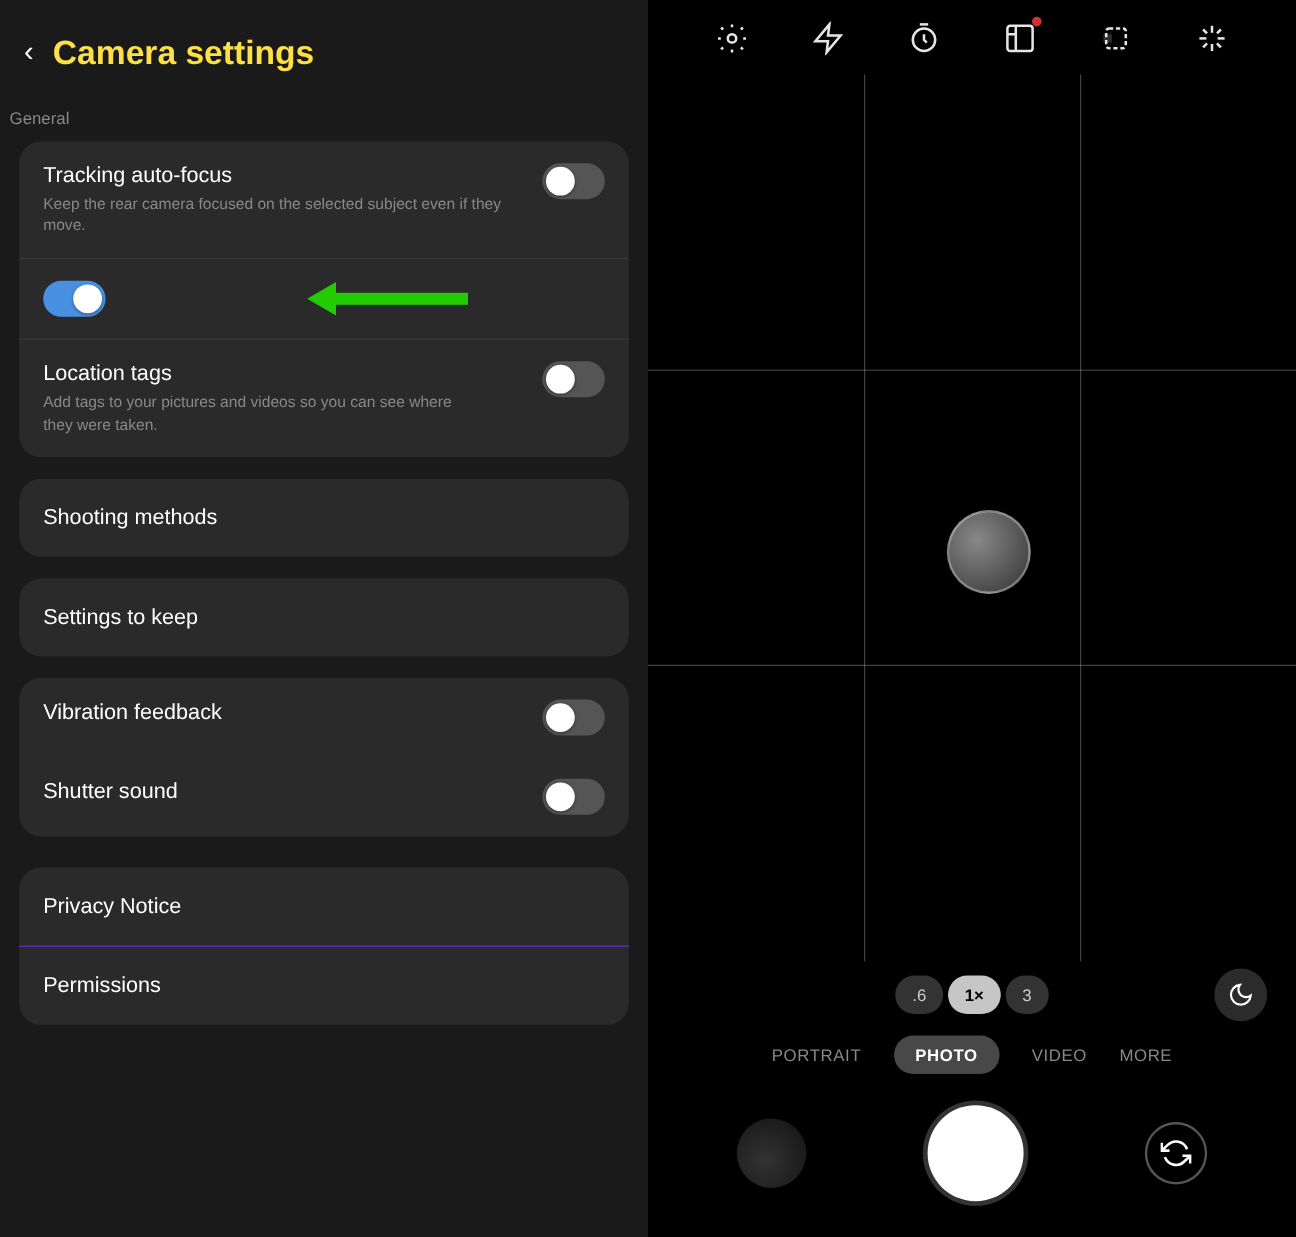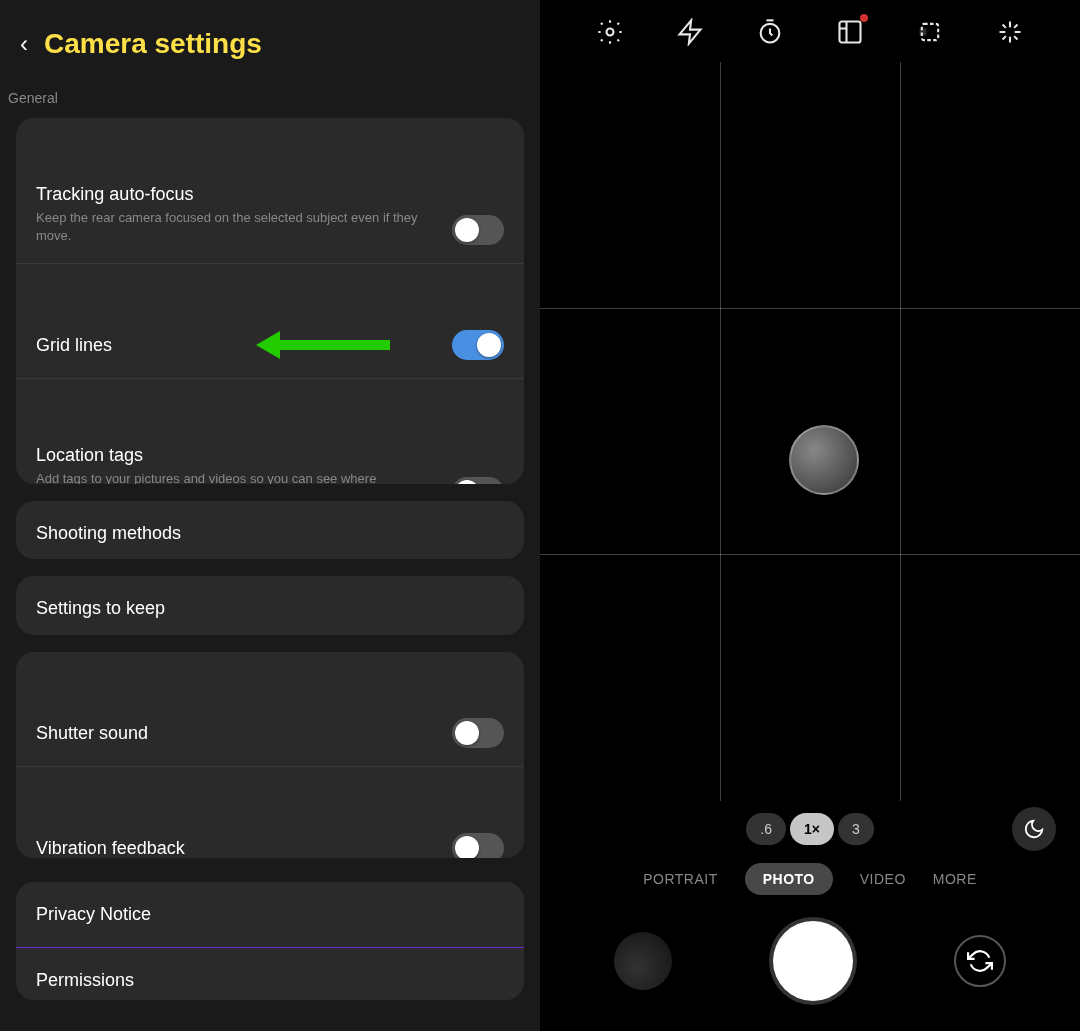--- a/index.html
+++ b/index.html
@@ -51,26 +51,25 @@
 
     .settings-card {
       background: #2a2a2a;
       border-radius: 18px;
       margin: 4px 16px;
       overflow: hidden;
     }
 
     .settings-item {
       display: flex;
-      align-items: flex-end;
+      align-items: flex-start;
       justify-content: space-between;
       padding: 18px 20px;
       border-bottom: 1px solid #3a3a3a;
       cursor: pointer;
-      margin-top: 48px;
     }
     .settings-item:last-child {
       border-bottom: none;
     }
 
     .item-text-block {
       flex: 1;
       margin-right: 12px;
     }
 
@@ -359,23 +358,20 @@
         </div>
       </div>
     </div>
 
     <div class="settings-item" style="position:relative;">
 
       <div style="position:absolute; left:240px; top:50%; transform:translateY(-50%); display:flex; align-items:center; z-index:5;">
         <div style="width:0;height:0;border-top:14px solid transparent;border-bottom:14px solid transparent;border-right:24px solid #22cc00;"></div>
         <div style="height:10px;width:110px;background:#22cc00;"></div>
       </div>
-      <div class="item-text-block">
-        <div class="item-title">Grid lines</div>
-      </div>
       <div class="toggle">
         <div class="toggle-track on">
           <div class="toggle-thumb"></div>
         </div>
       </div>
     </div>
 
     <div class="settings-item" style="border-bottom:none;gap:43px;">
       <div class="item-text-block">
         <div class="item-title">Location tags</div>
@@ -403,34 +399,34 @@
   <div class="settings-card">
     <div class="nav-item">
       <span class="nav-item-title">Settings to keep</span>
     </div>
   </div>
 
   <div class="card-spacer"></div>
 
   <div class="settings-card">
 
-    <div class="settings-item">
+    <div class="settings-item" style="border-bottom:none;">
       <div class="item-text-block">
-        <div class="item-title">Shutter sound</div>
+        <div class="item-title">Vibration feedback</div>
       </div>
       <div class="toggle">
         <div class="toggle-track">
           <div class="toggle-thumb"></div>
         </div>
       </div>
     </div>
 
-    <div class="settings-item" style="border-bottom:none;">
+    <div class="settings-item">
       <div class="item-text-block">
-        <div class="item-title">Vibration feedback</div>
+        <div class="item-title">Shutter sound</div>
       </div>
       <div class="toggle">
         <div class="toggle-track">
           <div class="toggle-thumb"></div>
         </div>
       </div>
     </div>
 
   </div>
 

